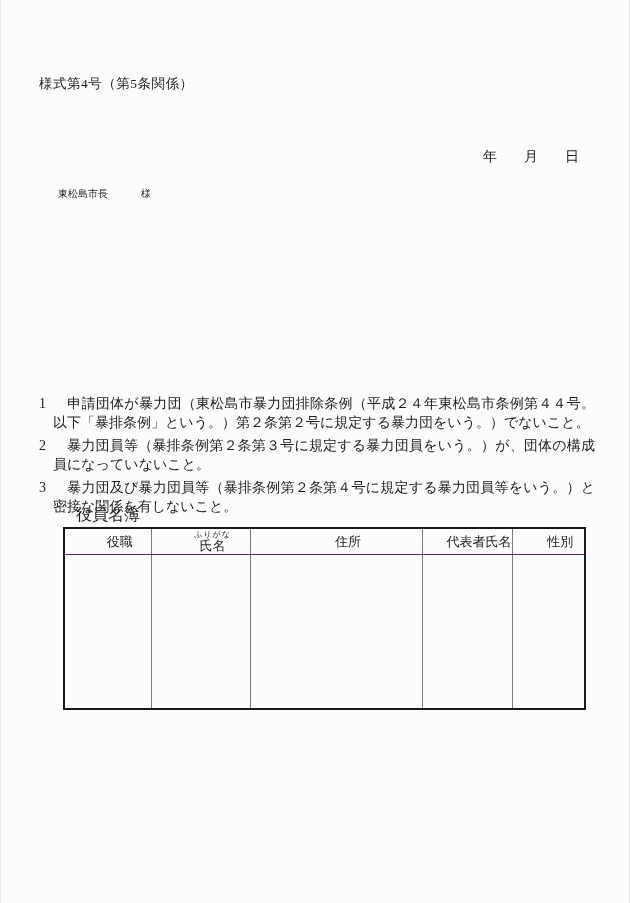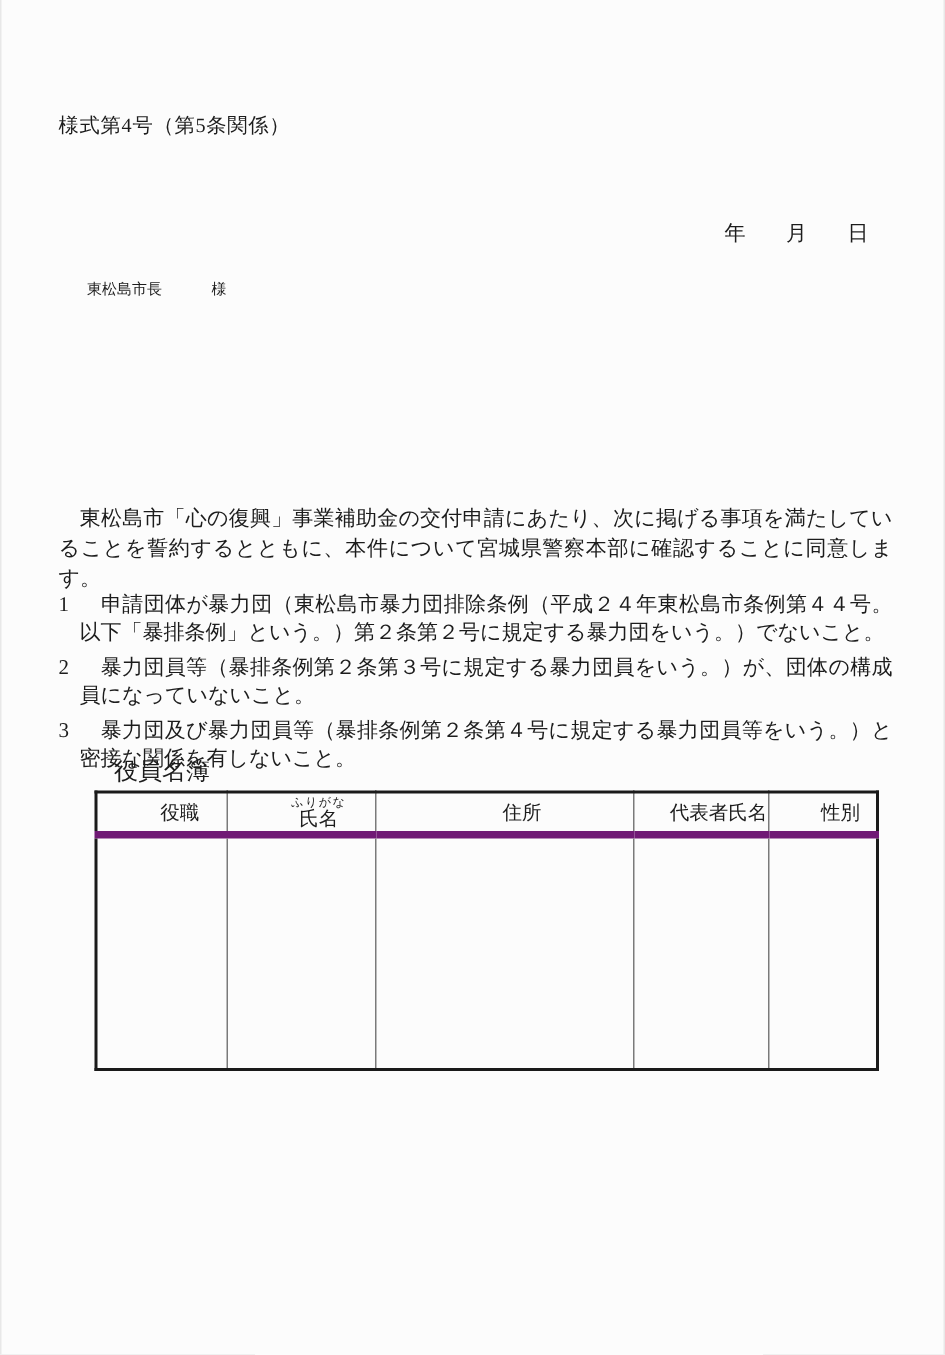--- a/index.html
+++ b/index.html
@@ -110,21 +110,21 @@
     border-right: 1px solid #7a7a7a;
     padding: 0;
     text-align: center;
     vertical-align: middle;
     font-weight: normal;
   }
   .roster-table th:first-child, .roster-table td:first-child { border-left: none; }
   .roster-table th:last-child, .roster-table td:last-child { border-right: none; }
   .roster-table thead th {
     height: 25px;
-    border-bottom: 5px solid #701a75;
+    border-bottom: 1px solid #701a75;
     line-height: 1.1;
     padding-left: 24px;
   }
   .roster-table tbody td {
     height: 153px;
   }
   .ruby-text {
     display: block;
     font-size: 8px;
     line-height: 9px;
@@ -148,21 +148,20 @@
     <span>年</span>
     <span>月</span>
     <span>日</span>
   </div>
 
   <div class="addressee">
     <span>東松島市長</span><span class="honorific">様</span>
   </div>
 
 
-  <div class="pledge-intro">　東松島市「心の復興」事業補助金の交付申請にあたり、次に掲げる事項を満たしていることを誓約するとともに、本件について宮城県警察本部に確認することに同意します。</div>
 
   <div class="pledge-list">
     <div class="pledge-item">
       <span class="num">1</span><span>申請団体が暴力団（東松島市暴力団排除条例（平成２４年東松島市条例第４４号。以下「暴排条例」という。）第２条第２号に規定する暴力団をいう。）でないこと。</span>
     </div>
     <div class="pledge-item">
       <span class="num">2</span><span>暴力団員等（暴排条例第２条第３号に規定する暴力団員をいう。）が、団体の構成員になっていないこと。</span>
     </div>
     <div class="pledge-item">
       <span class="num">3</span><span>暴力団及び暴力団員等（暴排条例第２条第４号に規定する暴力団員等をいう。）と密接な関係を有しないこと。</span>

